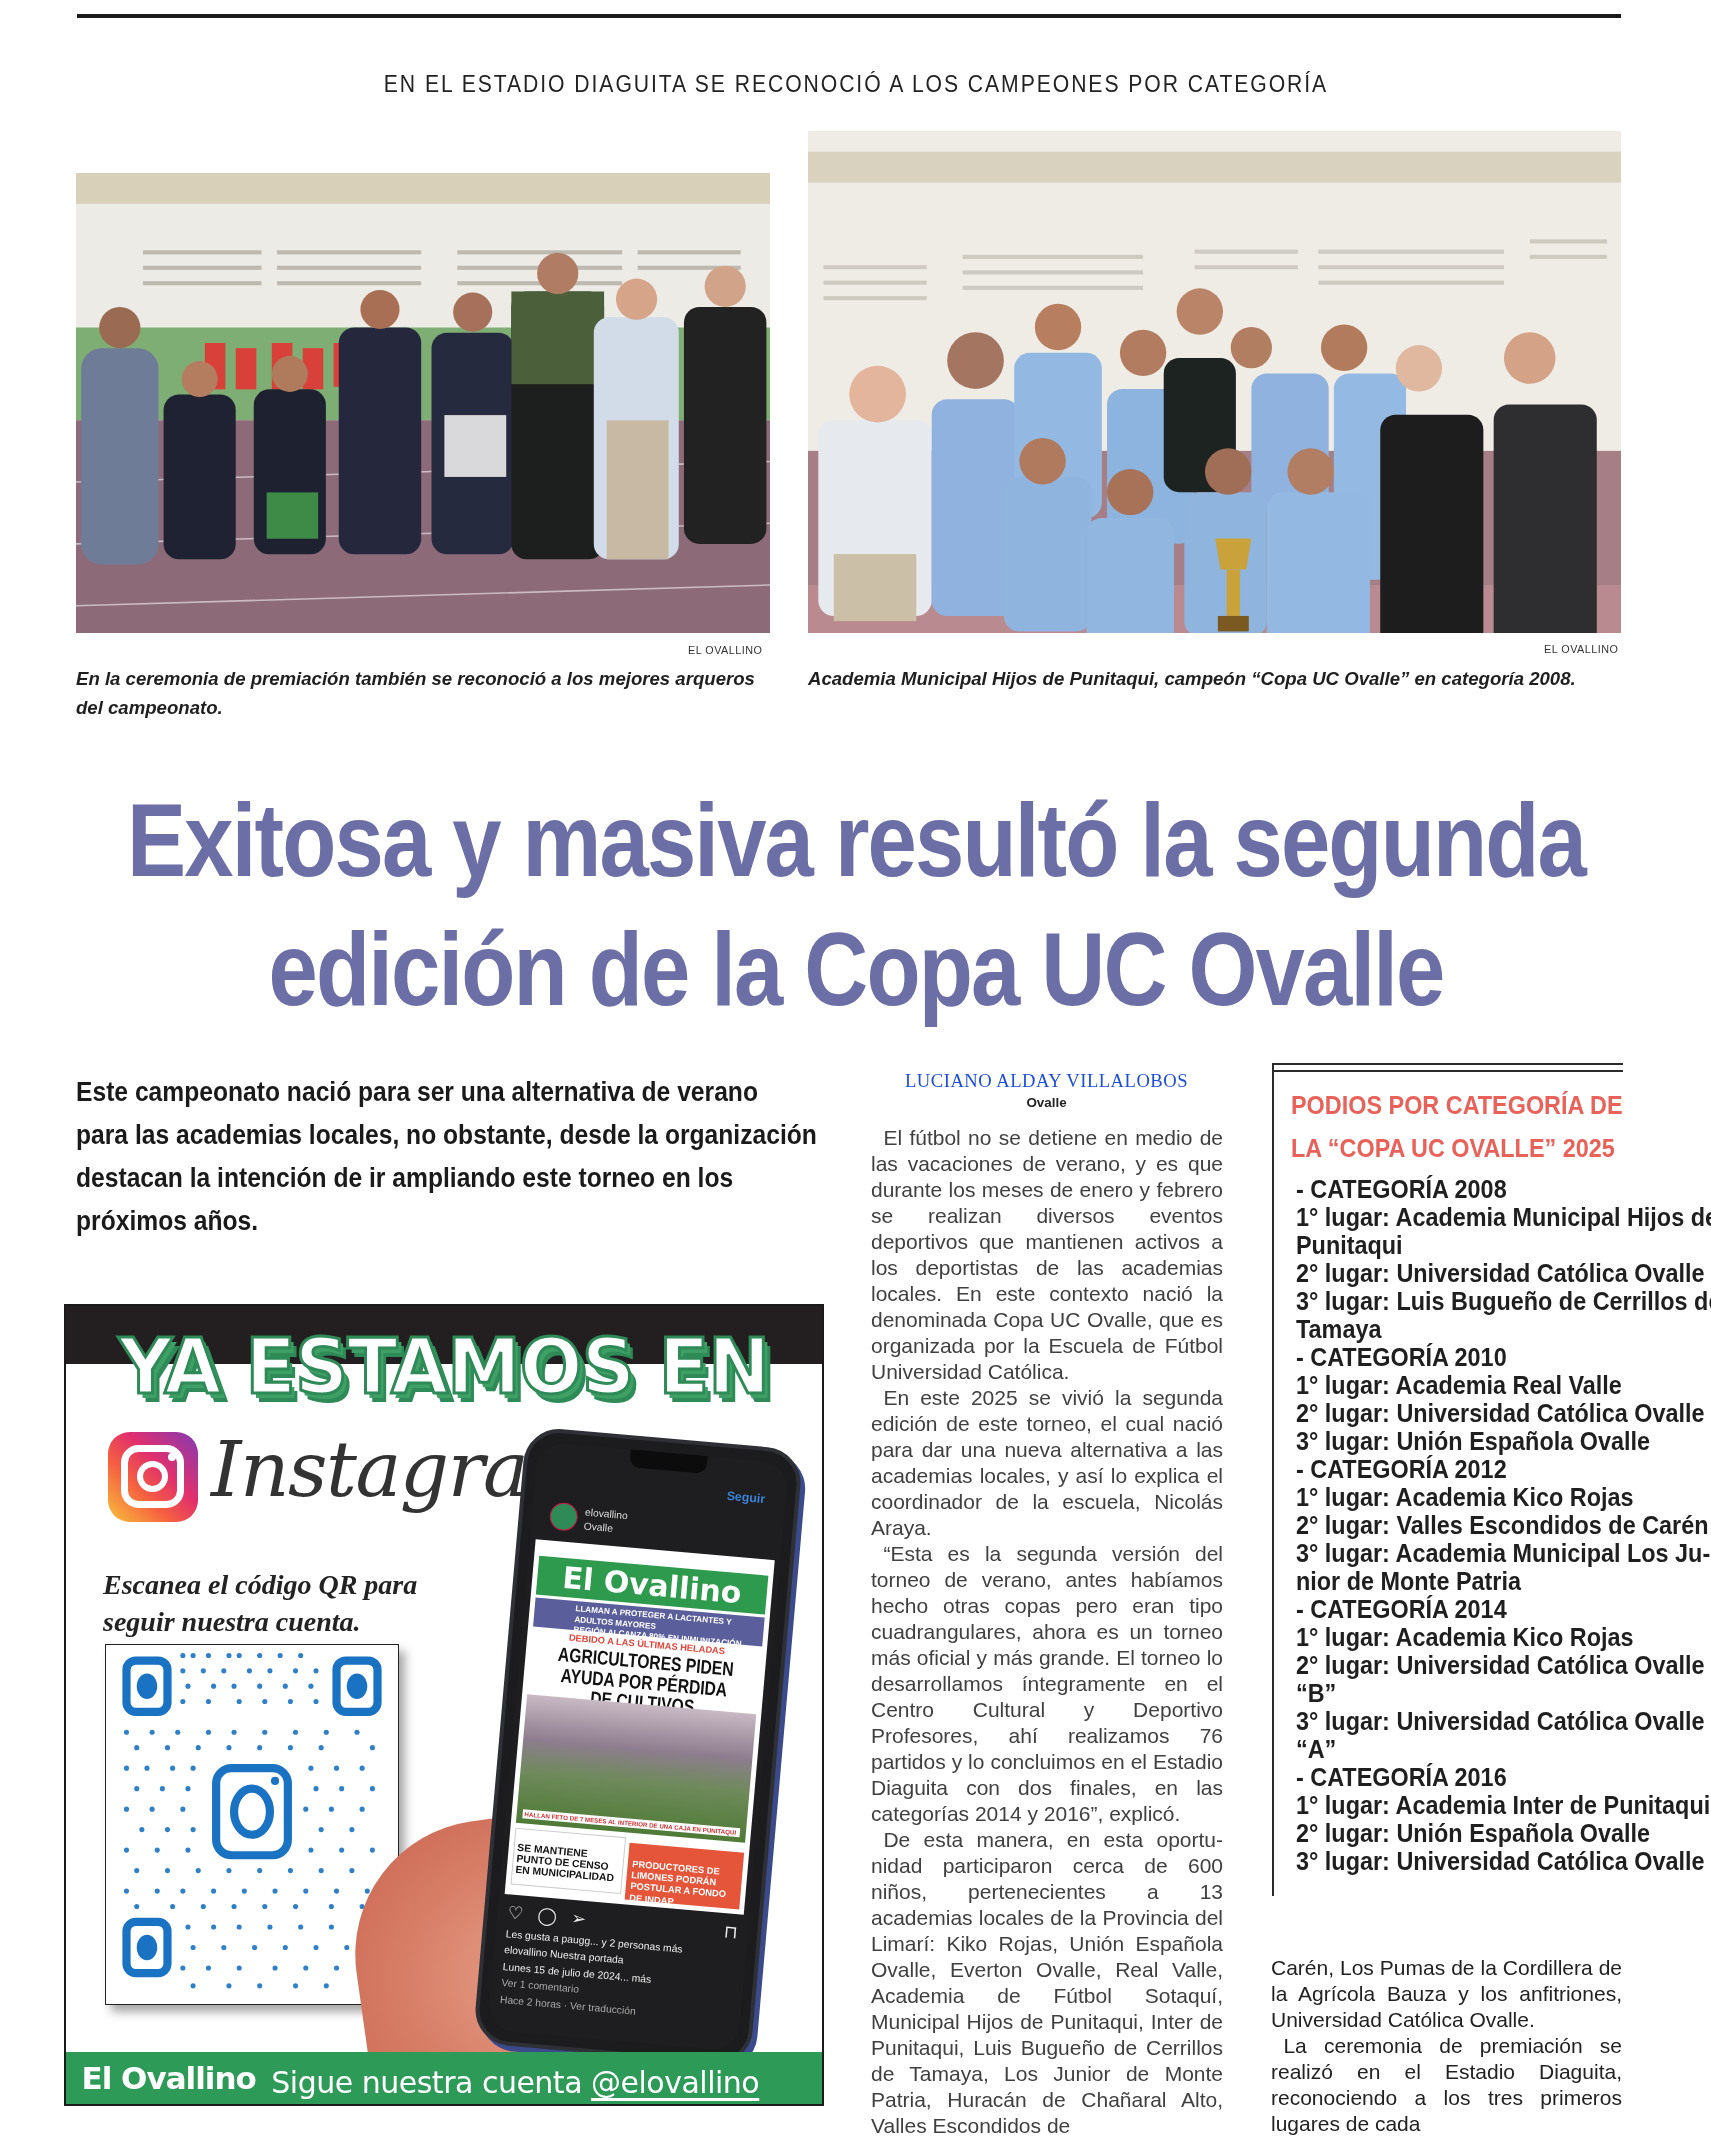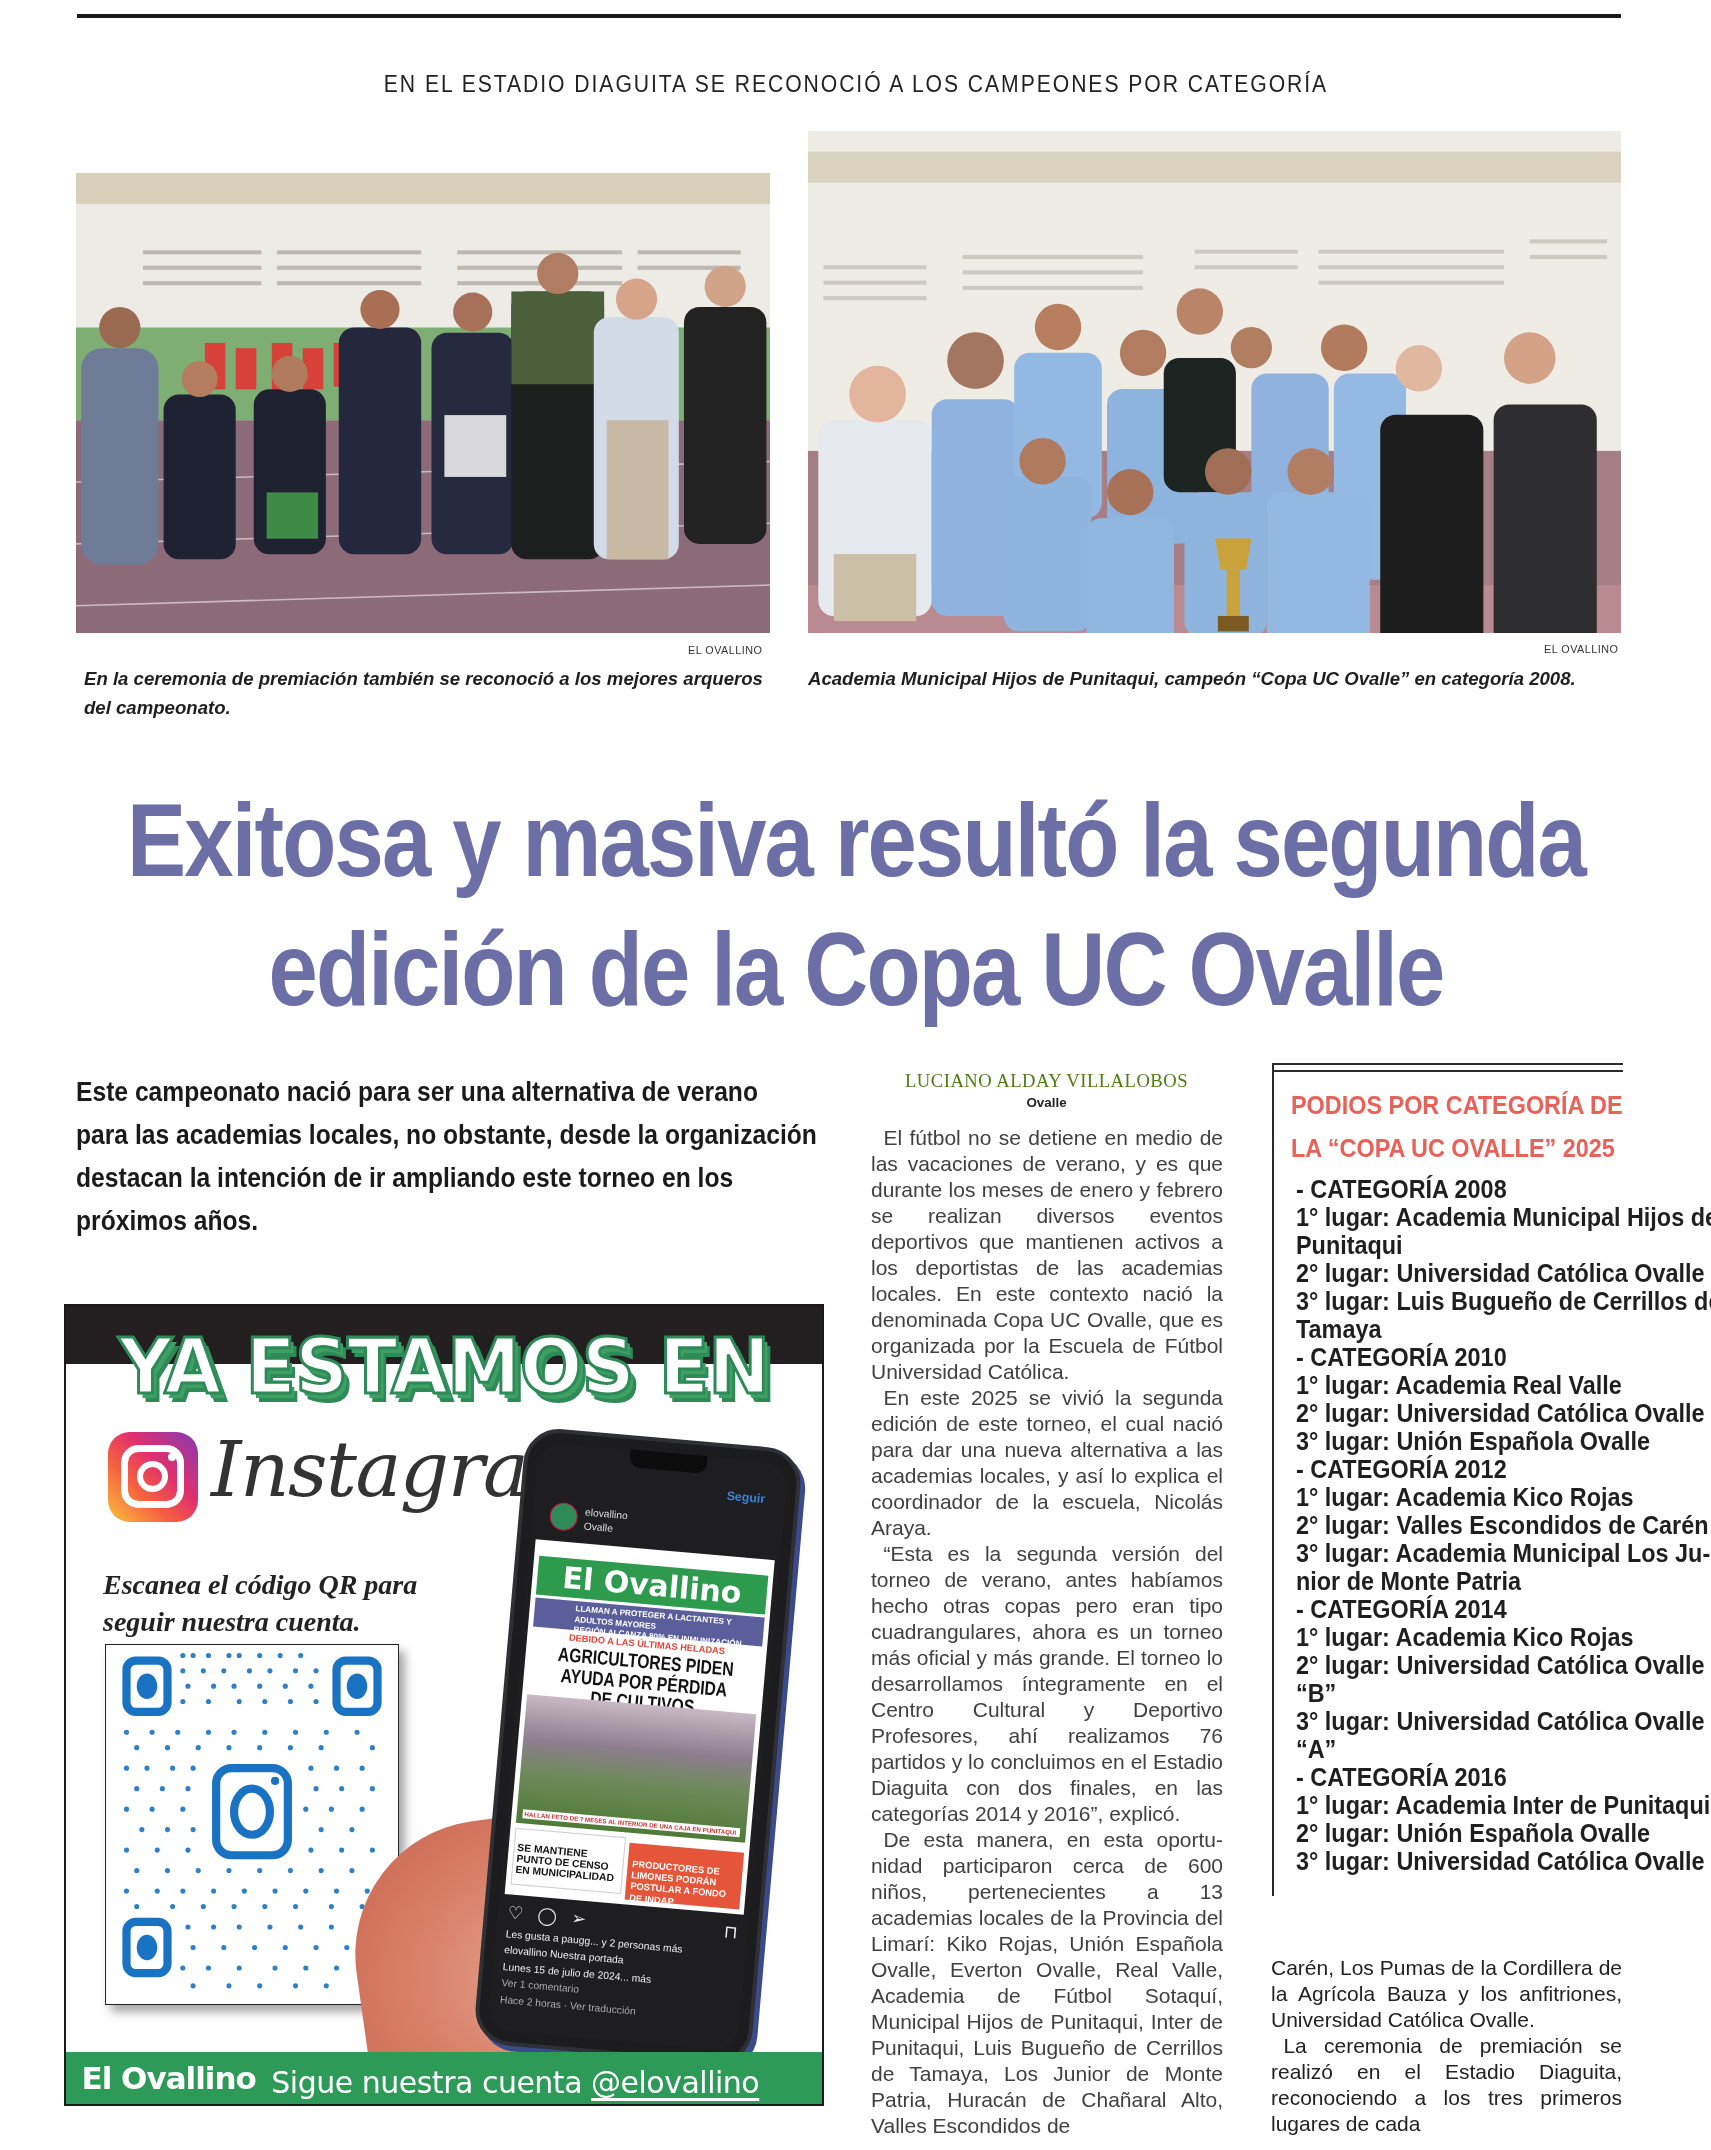--- a/index.html
+++ b/index.html
@@ -14,21 +14,21 @@
   .photo-1 { left: 76px; top: 173px; width: 694px; height: 460px; }
   .photo-2 { left: 808px; top: 131px; width: 813px; height: 502px; }
   .photo svg { width: 100%; height: 100%; display: block; }
 
   .credit { position: absolute; font-family: "Liberation Sans", sans-serif; font-size: 10.8px; letter-spacing: 0.5px; color: #333; }
   .credit-1 { left: 688px; top: 644px; }
   .credit-2 { left: 1544px; top: 643px; }
 
   .caption { position: absolute; font-family: "Liberation Sans", sans-serif; font-style: italic; font-weight: bold;
              font-size: 18.6px; line-height: 29px; color: #1f1f1f; }
-  .caption-1 { left: 84px; top: 664px; width: 696px; }
+  .caption-1 { left: 76px; top: 664px; width: 696px; }
   .caption-2 { left: 808px; top: 664px; width: 814px; }
 
   .headline { position: absolute; left: 0; width: 1712px; top: 776px; text-align: center;
               font-family: "Liberation Sans", sans-serif; font-weight: bold; font-size: 103px; line-height: 129px;
               color: #6b6fa6; letter-spacing: -2.1px; }
   .headline span { display: block; transform: scaleX(0.86); }
 
   .lead { position: absolute; left: 76px; top: 1070px; width: 747px; font-family: "Liberation Sans", sans-serif;
           font-weight: bold; font-size: 28px; line-height: 43px; color: #1a1a1a; transform-origin: left top; }
   .lead p { transform: scaleX(0.88); transform-origin: left; white-space: nowrap; }
@@ -80,21 +80,21 @@
   .post-icons { display: flex; gap: 14.4px; font-size: 17.5px; color: #eee; margin-bottom: 5.2px; }
   .post-icons .bookmark { margin-left: auto; }
   .post-muted { color: #aaa; }
 
   .ad-footer { position: absolute; left: 0; bottom: 0; width: 100%; height: 52px; background: #2e9a58; color: #fff; display: flex; align-items: center; padding-left: 15.5px; }
   .ad-footer-brand { font-family: "DejaVu Sans", sans-serif; font-weight: bold; font-size: 31px; letter-spacing: -1px; margin-right: 15.5px; }
   .ad-footer-text { font-family: "DejaVu Sans", sans-serif; font-size: 30px; letter-spacing: -0.5px; margin-top: 9px; }
   .ad-footer-handle { text-decoration: underline; text-decoration-thickness: 2.6px; text-underline-offset: 5.2px; }
 
   
-  .byline { position: absolute; left: 871px; top: 1070px; width: 351px; text-align: center; font-family: "Liberation Serif", serif; font-size: 18.6px; color: #4d7c0f; letter-spacing: 0.5px; }
+  .byline { position: absolute; left: 871px; top: 1070px; width: 351px; text-align: center; font-family: "Liberation Serif", serif; font-size: 18.6px; color: #1d4ed8; letter-spacing: 0.5px; }
   .dateline { position: absolute; left: 871px; top: 1095px; width: 351px; text-align: center; font-family: "Liberation Sans", sans-serif; font-weight: bold; font-size: 13.4px; color: #222; }
   .body-col { position: absolute; left: 871px; top: 1125px; width: 352px; font-family: "Liberation Sans", sans-serif; font-size: 21px; line-height: 26px; color: #404040; text-align: justify; hyphens: manual; }
   .body-col p { text-indent: 12.4px; }
   .body-col-2 { position: absolute; left: 1271px; top: 1955px; width: 351px; font-family: "Liberation Sans", sans-serif; font-size: 21px; line-height: 26px; color: #222; text-align: justify; }
   .body-col-2 p.indent { text-indent: 12.4px; }
 
   
   .sidebar { position: absolute; left: 1272px; top: 1063px; width: 351px; height: 833px; border-left: 2.6px solid #2b2b2b; }
   .sidebar-rule-1 { position: absolute; left: 0; top: 0; width: 349px; height: 2.1px; background: #2b2b2b; }
   .sidebar-rule-2 { position: absolute; left: 0; top: 7.2px; width: 349px; height: 2.1px; background: #2b2b2b; }

